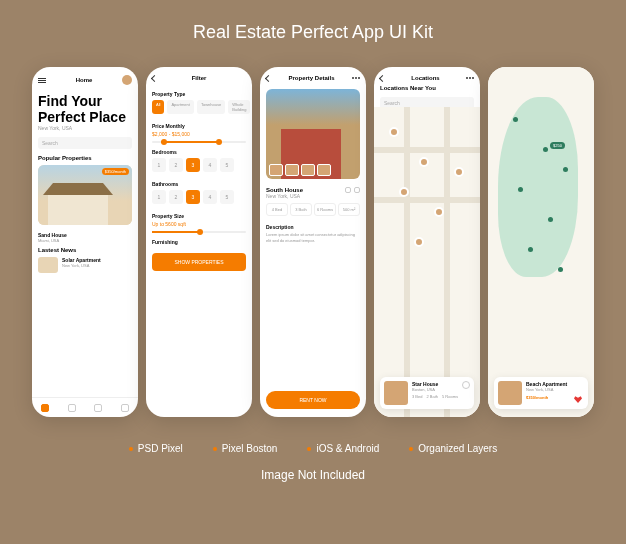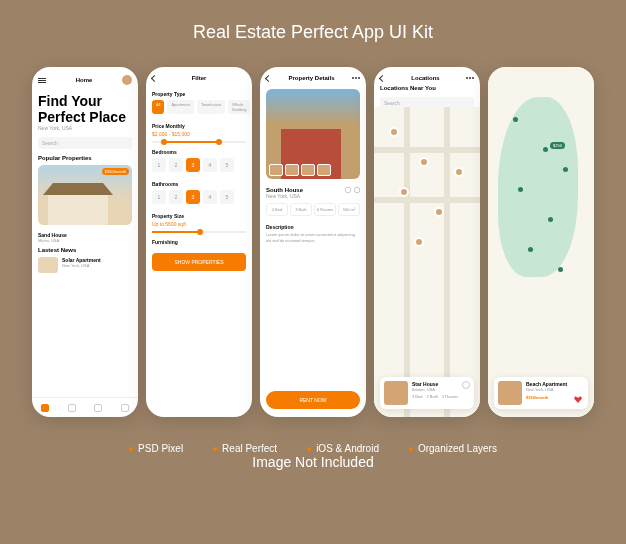--- a/index.html
+++ b/index.html
@@ -77,21 +77,21 @@
 .s5-map { position: absolute; top: 0; bottom: 0; left: 0; right: 0; background: #f8f5ed; }
 .s5-region { position: absolute; top: 30px; left: 10px; width: 80px; height: 180px; background: #c8e6d4; border-radius: 50% 40% 45% 35%; }
 .s5-dot { position: absolute; width: 5px; height: 5px; background: #2e7d5e; border-radius: 50%; }
 .s5-price { position: absolute; background: #2e7d5e; color: #fff; font-size: 4px; padding: 1px 3px; border-radius: 6px; }
 .s5-card { position: absolute; bottom: 8px; left: 6px; right: 6px; background: #fff; border-radius: 6px; padding: 4px; display: flex; gap: 4px; box-shadow: 0 2px 8px rgba(0,0,0,0.1); }
 .s5-heart { width: 8px; height: 7px; background: #e53935; position: absolute; right: 6px; bottom: 6px; clip-path: polygon(50% 100%, 0 35%, 15% 5%, 50% 25%, 85% 5%, 100% 35%); }
 
 .features { display: flex; gap: 30px; margin-top: 26px; }
 .feature { display: flex; align-items: center; gap: 5px; color: #fff; font-size: 10px; }
 .feature-dot { width: 4px; height: 4px; background: #f57c00; border-radius: 50%; }
-.footer { color: #fff; font-size: 14px; }
+.footer { color: #fff; font-size: 12px; margin-top: 14px; }
 </style>
 </head>
 <body>
 
 <div class="title">Real Estate Perfect App UI Kit</div>
 
 <div class="phones">
 
 <div class="phone">
   <div class="phone-header">
@@ -280,21 +280,21 @@
 
 </div>
 
 <div class="features">
   <div class="feature">
     <div class="feature-dot"></div>
     <span>PSD Pixel</span>
   </div>
   <div class="feature">
     <div class="feature-dot"></div>
-    <span>Real Perfect</span>
+    <span>Pixel Boston</span>
   </div>
   <div class="feature">
     <div class="feature-dot"></div>
     <span>iOS &amp; Android</span>
   </div>
   <div class="feature">
     <div class="feature-dot"></div>
     <span>Organized Layers</span>
   </div>
 </div>

